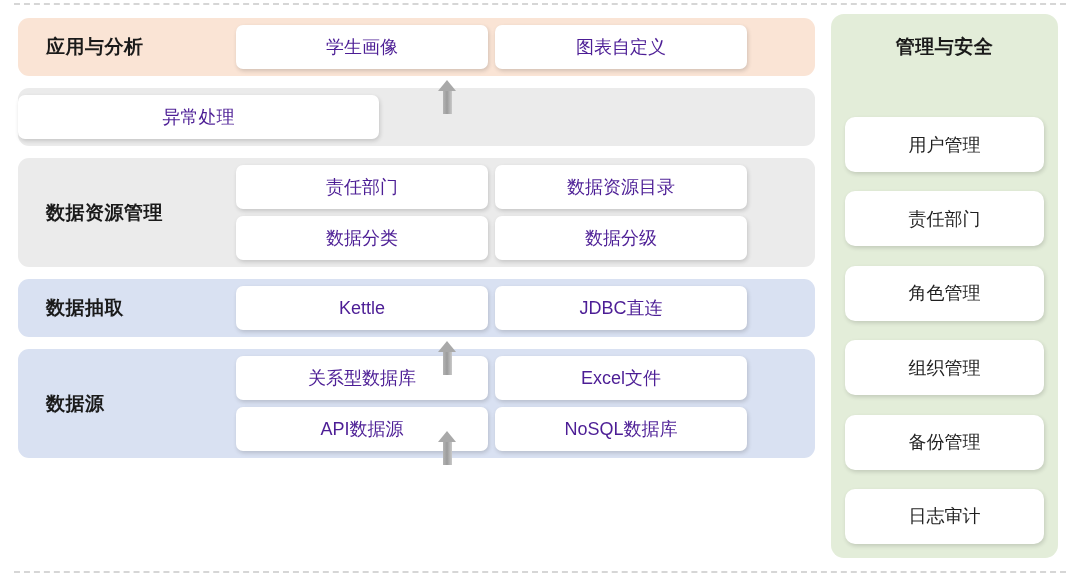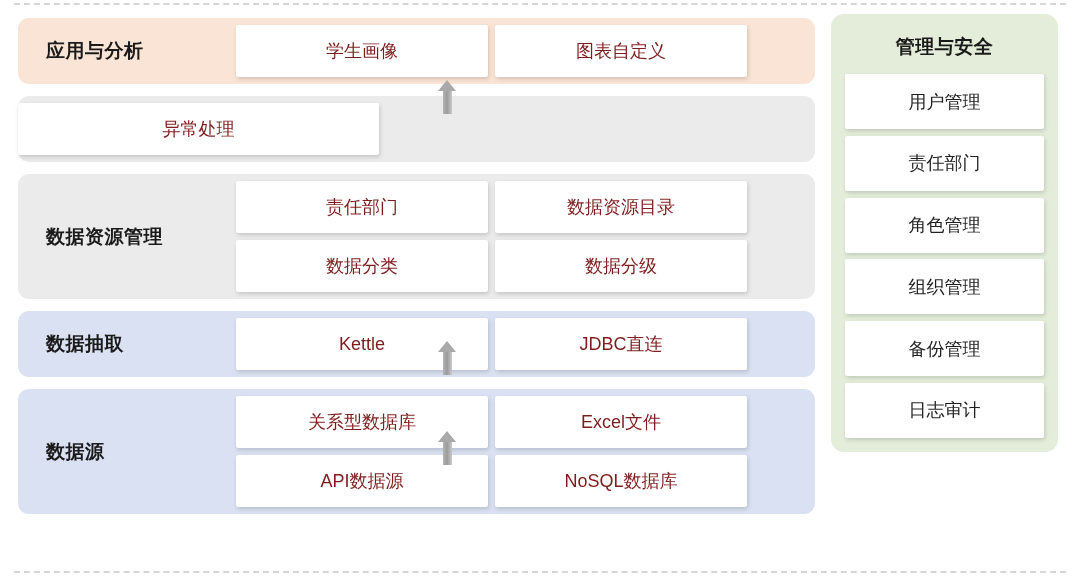--- a/index.html
+++ b/index.html
@@ -73,28 +73,28 @@
   }
 
   .layer-row {
     display: flex;
     gap: 7px;
   }
 
   .item-box {
     flex: 1 1 0;
     min-width: 0;
-    height: 52px;
-    background: #ffffff;
-    border-radius: 2px;
+    height: 44px;
+    background: #ffffff;
+    border-radius: 7px;
     display: flex;
     align-items: center;
     justify-content: center;
     font-size: 18px;
-    color: #7f1d1d;
+    color: #4c1d95;
     box-shadow: 1px 2px 4px rgba(0,0,0,0.16);
     white-space: nowrap;
   }
   .item-box.blank {
     background: transparent;
     box-shadow: none;
   }
 
   
   .arrow {
@@ -120,26 +120,27 @@
     border-right: 9.5px solid transparent;
     border-bottom: 11px solid #a9a9a9;
   }
 
   
   .side-panel {
     position: absolute;
     left: 831px;
     top: 14px;
     width: 227px;
-    height: 438px;
+    height: 544px;
     background: #e3edd9;
     border-radius: 13px;
     padding: 12px 14px 14px 14px;
     display: flex;
     flex-direction: column;
+    gap: 43px;
   }
 
   .side-title {
     height: 42px;
     display: flex;
     align-items: center;
     justify-content: center;
     font-size: 19px;
     font-weight: bold;
     color: #1a1a1a;
@@ -150,21 +151,21 @@
     flex: 1 1 auto;
     display: flex;
     flex-direction: column;
     justify-content: space-between;
     padding-top: 6px;
   }
 
   .side-item {
     height: 55px;
     background: #ffffff;
-    border-radius: 2px;
+    border-radius: 10px;
     display: flex;
     align-items: center;
     justify-content: center;
     font-size: 18px;
     color: #1f1f1f;
     box-shadow: 1px 2px 4px rgba(0,0,0,0.15);
     white-space: nowrap;
   }
 </style>
 </head>

